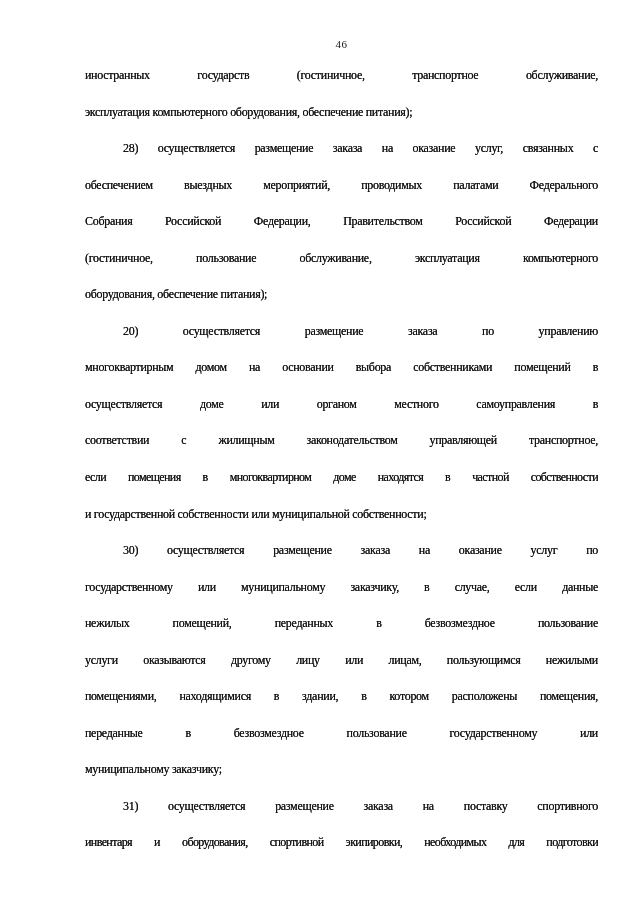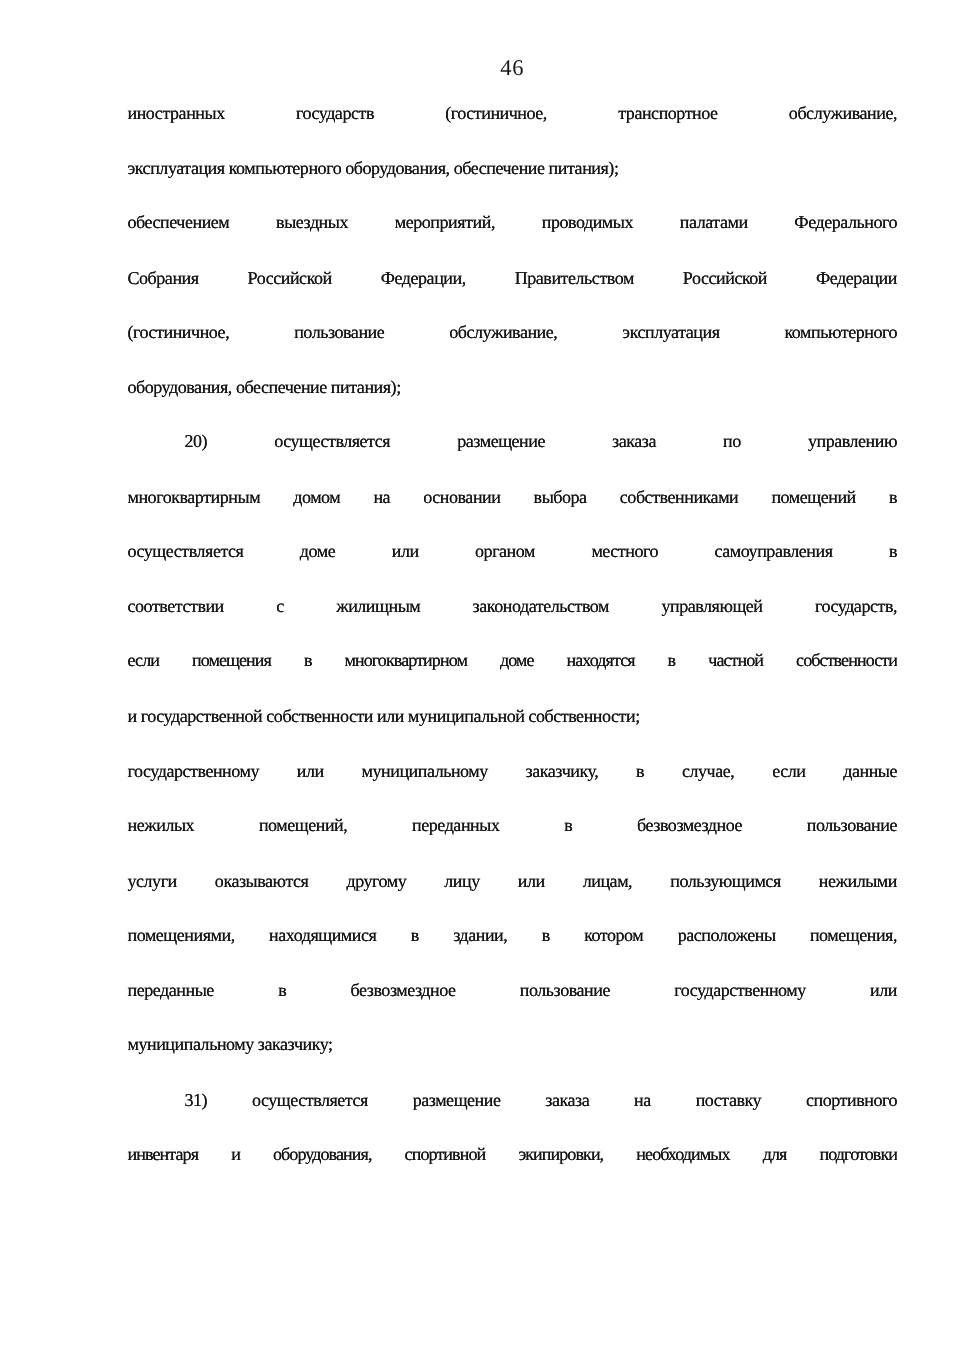--- a/index.html
+++ b/index.html
@@ -13,21 +13,21 @@
     width: 640px; height: 900px;
     background: #ffffff;
     font-family: "Liberation Serif", "DejaVu Serif", serif;
     color: #161616;
   }
   .page-number {
     position: absolute;
     left: 85px; top: 38px;
     width: 513px;
     text-align: center;
-    font-size: 15px;
+    font-size: 11px;
     letter-spacing: 0.5px;
   }
   .text-block {
     position: absolute;
     left: 85px; top: 57px;
     width: 513px;
     font-size: 12px;
     line-height: 36.55px;
     text-shadow: 0 0 0.3px currentColor;
   }
@@ -49,30 +49,32 @@
   .line.tight { letter-spacing: -0.6px; word-spacing: -0.5px; }
 </style>
 </head>
 <body>
 
 <div class="sheet">
   <div class="page-number">46</div>
   <div class="text-block">
       <div class="line">иностранных государств (гостиничное, транспортное обслуживание,</div>
       <div class="line last">эксплуатация компьютерного оборудования, обеспечение питания);</div>
+      <div class="line ind">28) осуществляется размещение заказа на оказание услуг, связанных с</div>
       <div class="line">обеспечением выездных мероприятий, проводимых палатами Федерального</div>
       <div class="line">Собрания Российской Федерации, Правительством Российской Федерации</div>
       <div class="line">(гостиничное, пользование обслуживание, эксплуатация компьютерного</div>
       <div class="line last">оборудования, обеспечение питания);</div>
       <div class="line ind">20) осуществляется размещение заказа по управлению</div>
       <div class="line">многоквартирным домом на основании выбора собственниками помещений в</div>
       <div class="line">осуществляется доме или органом местного самоуправления в</div>
-      <div class="line">соответствии с жилищным законодательством управляющей государств,</div>
+      <div class="line">соответствии с жилищным законодательством управляющей транспортное,</div>
       <div class="line tight">если помещения в многоквартирном доме находятся в частной собственности</div>
       <div class="line last">и государственной собственности или муниципальной собственности;</div>
+      <div class="line ind">30) осуществляется размещение заказа на оказание услуг по</div>
       <div class="line">государственному или муниципальному заказчику, в случае, если данные</div>
       <div class="line">нежилых помещений, переданных в безвозмездное пользование</div>
       <div class="line">услуги оказываются другому лицу или лицам, пользующимся нежилыми</div>
       <div class="line">помещениями, находящимися в здании, в котором расположены помещения,</div>
       <div class="line">переданные в безвозмездное пользование государственному или</div>
       <div class="line last">муниципальному заказчику;</div>
       <div class="line ind">31) осуществляется размещение заказа на поставку спортивного</div>
       <div class="line tight">инвентаря и оборудования, спортивной экипировки, необходимых для подготовки</div>
     </div>
 </div>

